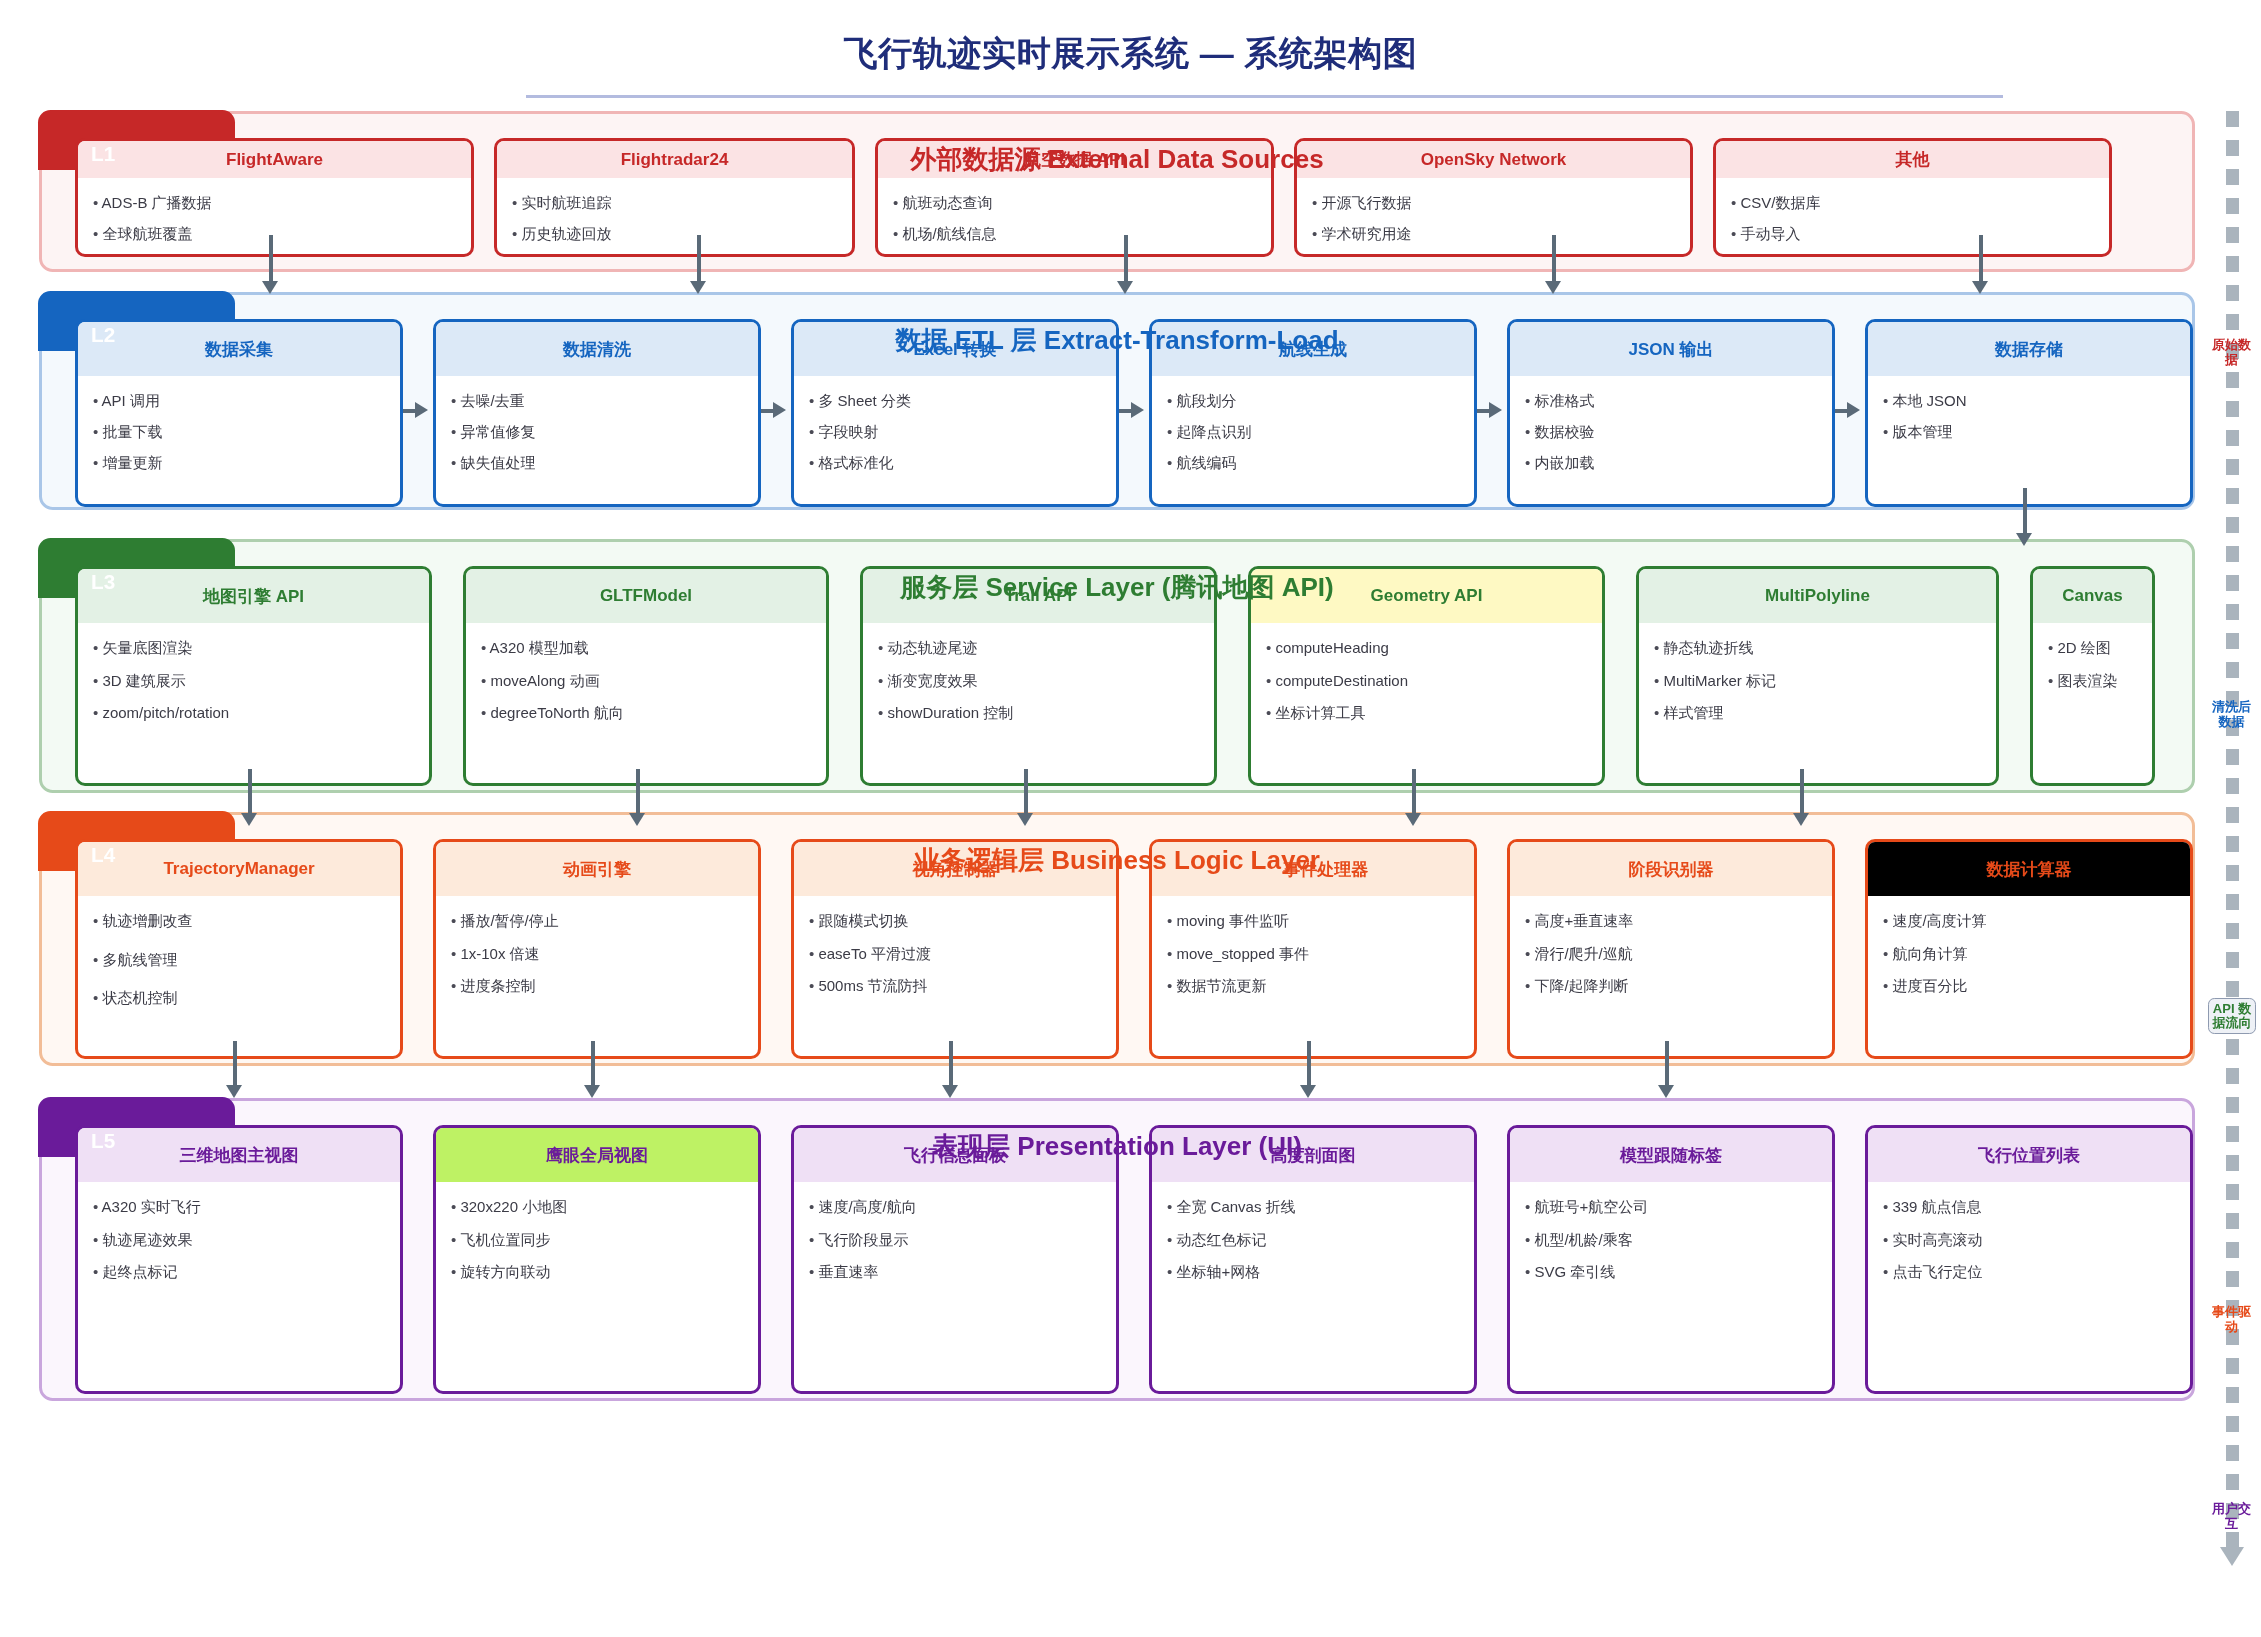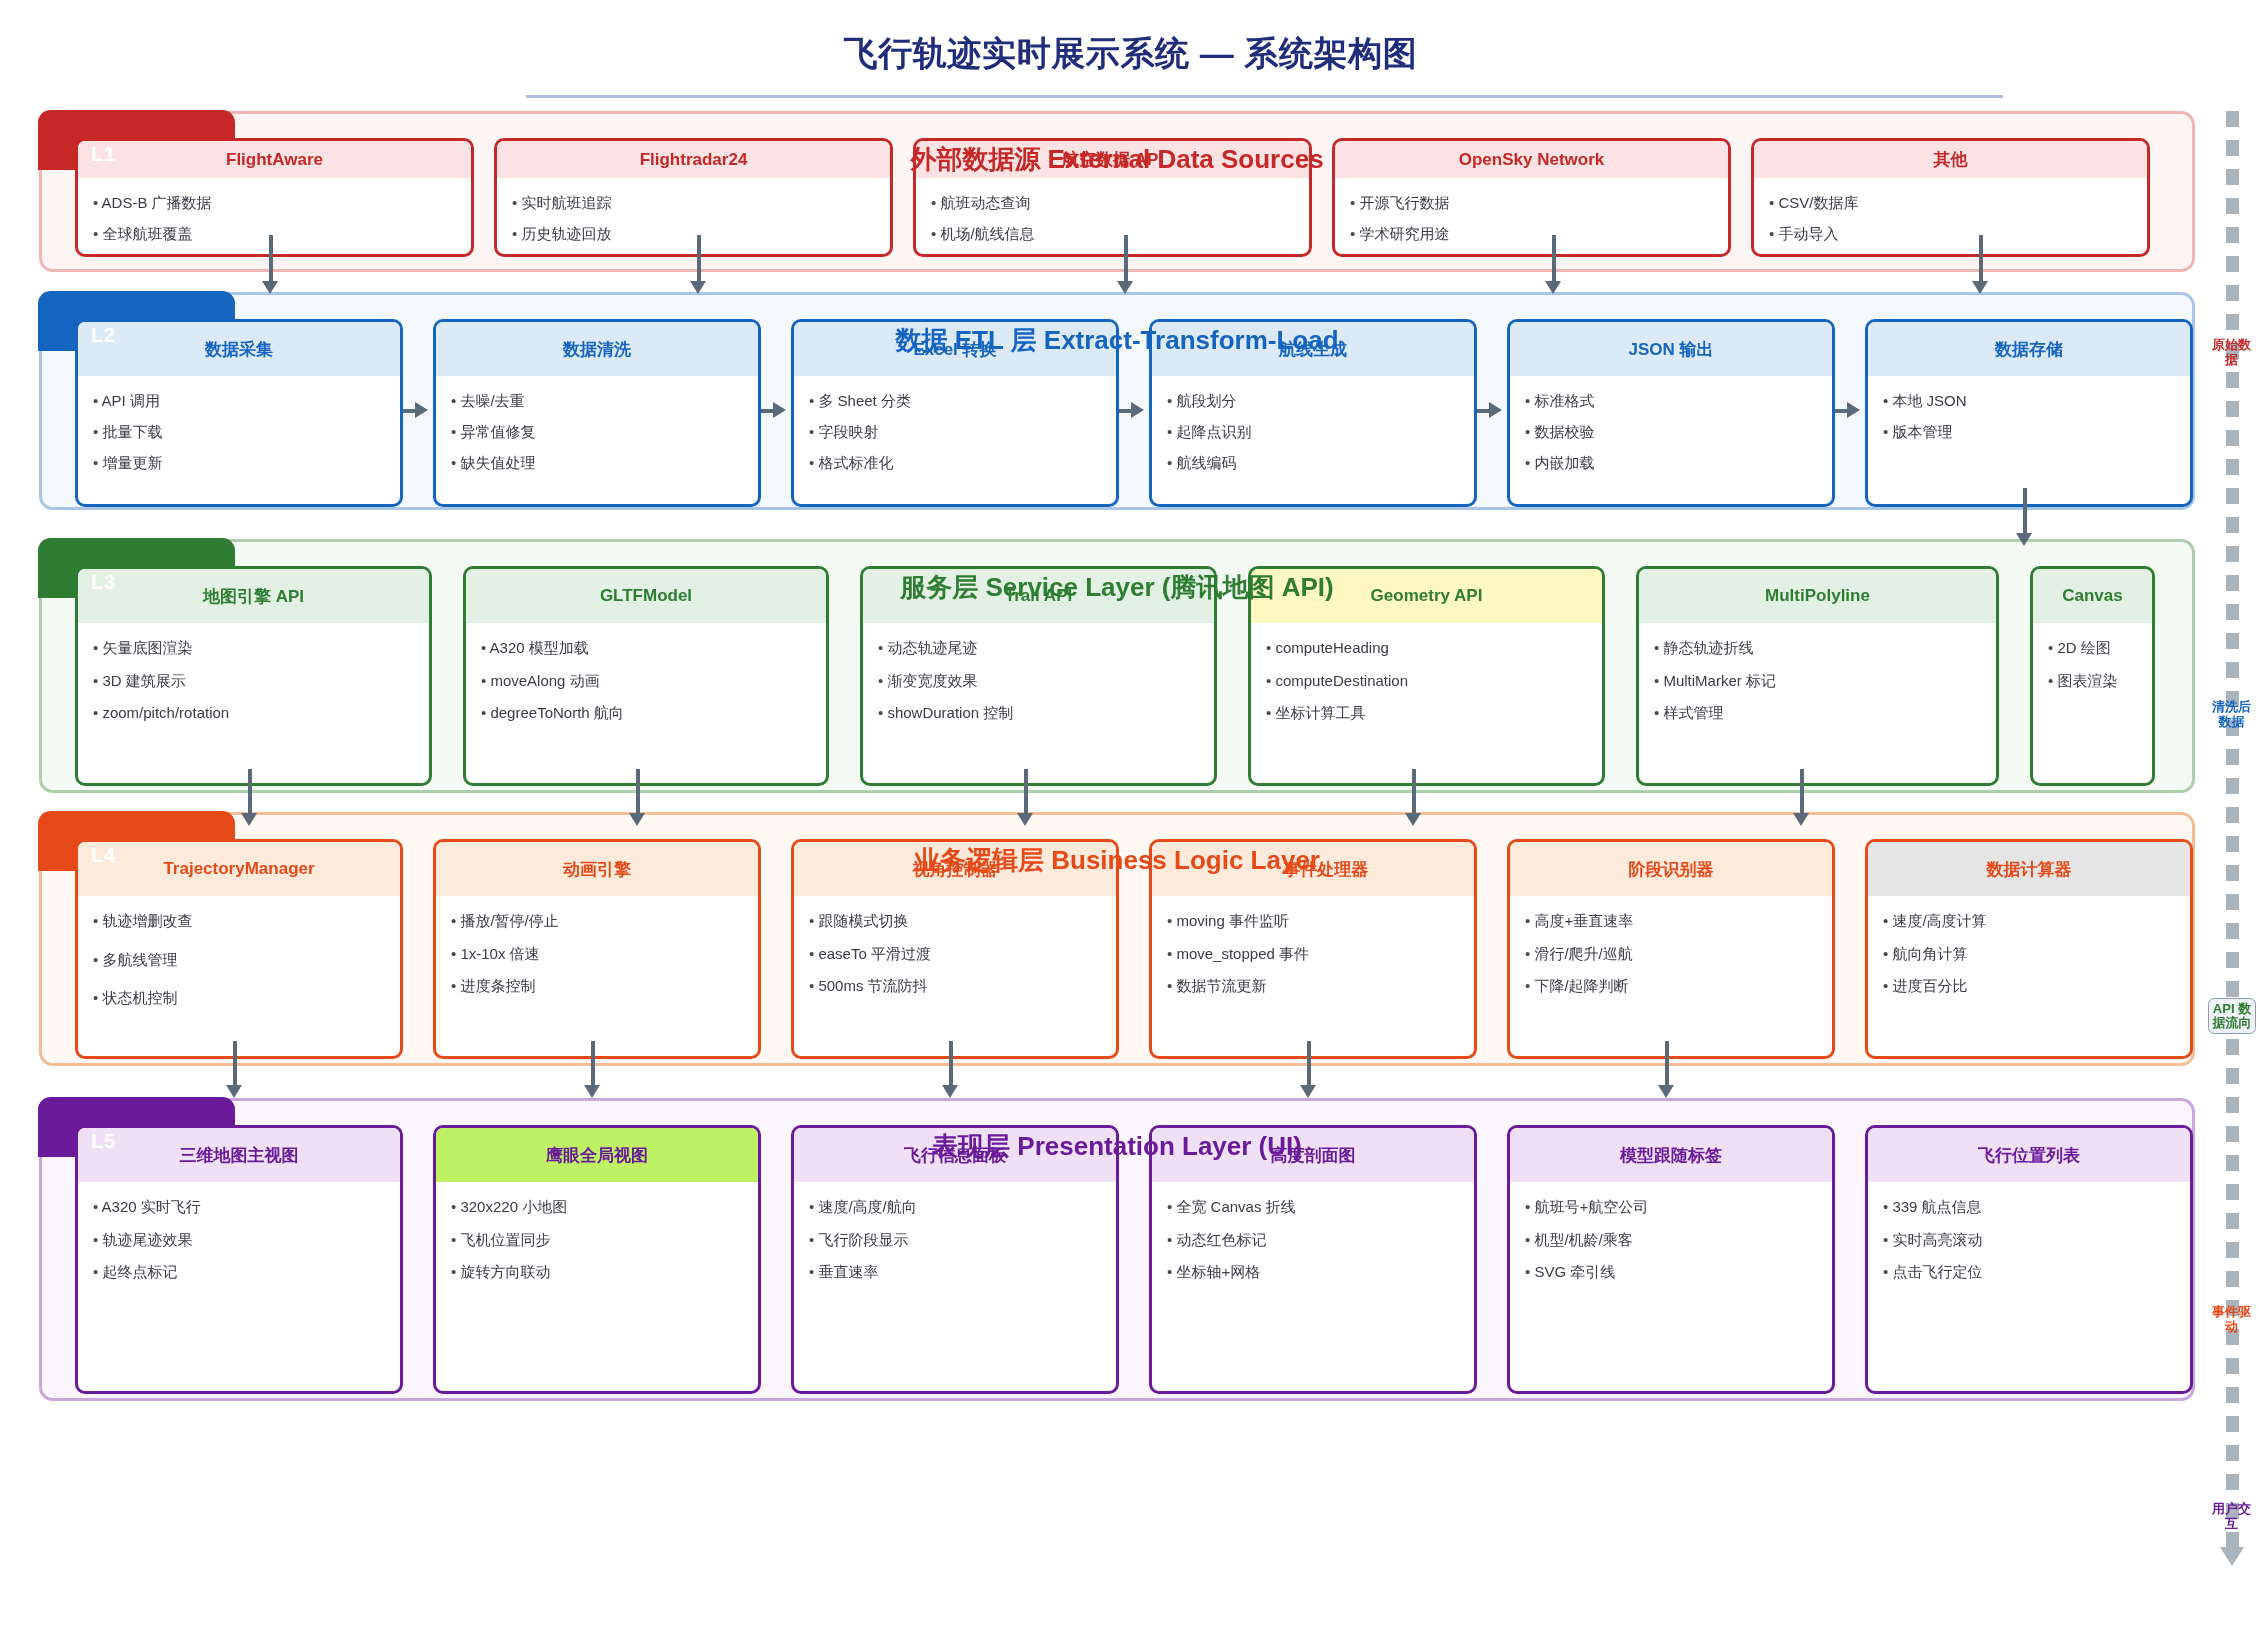--- a/index.html
+++ b/index.html
@@ -134,21 +134,21 @@
       <div class="layer-code">L1</div>
       <div class="layer-title" style="color: rgb(198, 40, 40);">外部数据源  External Data Sources</div>
       <div class="cards" style="gap: 20px;">
         <div class="card" style="width: 399px; height: 119px; border-color: rgb(198, 40, 40);">
           <div class="card-head" style="background: rgb(251, 227, 228); color: rgb(198, 40, 40);">FlightAware</div>
           <div class="card-body" style="gap: 13.8px;">
             <div class="bullet">ADS-B 广播数据</div>
             <div class="bullet">全球航班覆盖</div>
           </div>
         </div>
-        <div class="card" style="width: 399px; height: 119px; border-color: rgb(198, 40, 40);">
+        <div class="card" style="width: 361px; height: 119px; border-color: rgb(198, 40, 40);">
           <div class="card-head" style="background: rgb(251, 227, 228); color: rgb(198, 40, 40);">Flightradar24</div>
           <div class="card-body" style="gap: 13.8px;">
             <div class="bullet">实时航班追踪</div>
             <div class="bullet">历史轨迹回放</div>
           </div>
         </div>
         <div class="card" style="width: 399px; height: 119px; border-color: rgb(198, 40, 40);">
           <div class="card-head" style="background: rgb(251, 227, 228); color: rgb(198, 40, 40);">航空数据 API</div>
           <div class="card-body" style="gap: 13.8px;">
             <div class="bullet">航班动态查询</div>
@@ -318,21 +318,21 @@
         </div>
         <div class="card" style="width: 328px; height: 220px; border-color: rgb(230, 74, 25);">
           <div class="card-head" style="background: rgb(253, 234, 219); color: rgb(230, 74, 25);">阶段识别器</div>
           <div class="card-body" style="gap: 15px;">
             <div class="bullet">高度+垂直速率</div>
             <div class="bullet">滑行/爬升/巡航</div>
             <div class="bullet">下降/起降判断</div>
           </div>
         </div>
         <div class="card" style="width: 328px; height: 220px; border-color: rgb(230, 74, 25);">
-          <div class="card-head" style="background: #e5e5e5; color: rgb(230, 74, 25);">数据计算器</div>
+          <div class="card-head" style="background: #000000; color: rgb(230, 74, 25);">数据计算器</div>
           <div class="card-body" style="gap: 15px;">
             <div class="bullet">速度/高度计算</div>
             <div class="bullet">航向角计算</div>
             <div class="bullet">进度百分比</div>
           </div>
         </div>
       </div>
     </div>
     <div class="layer" style="top: 1098px; height: 303px; border-color: rgb(201, 166, 221); background: rgb(251, 246, 253);">
       <div class="layer-tab" style="background: rgb(106, 27, 154);"></div>

